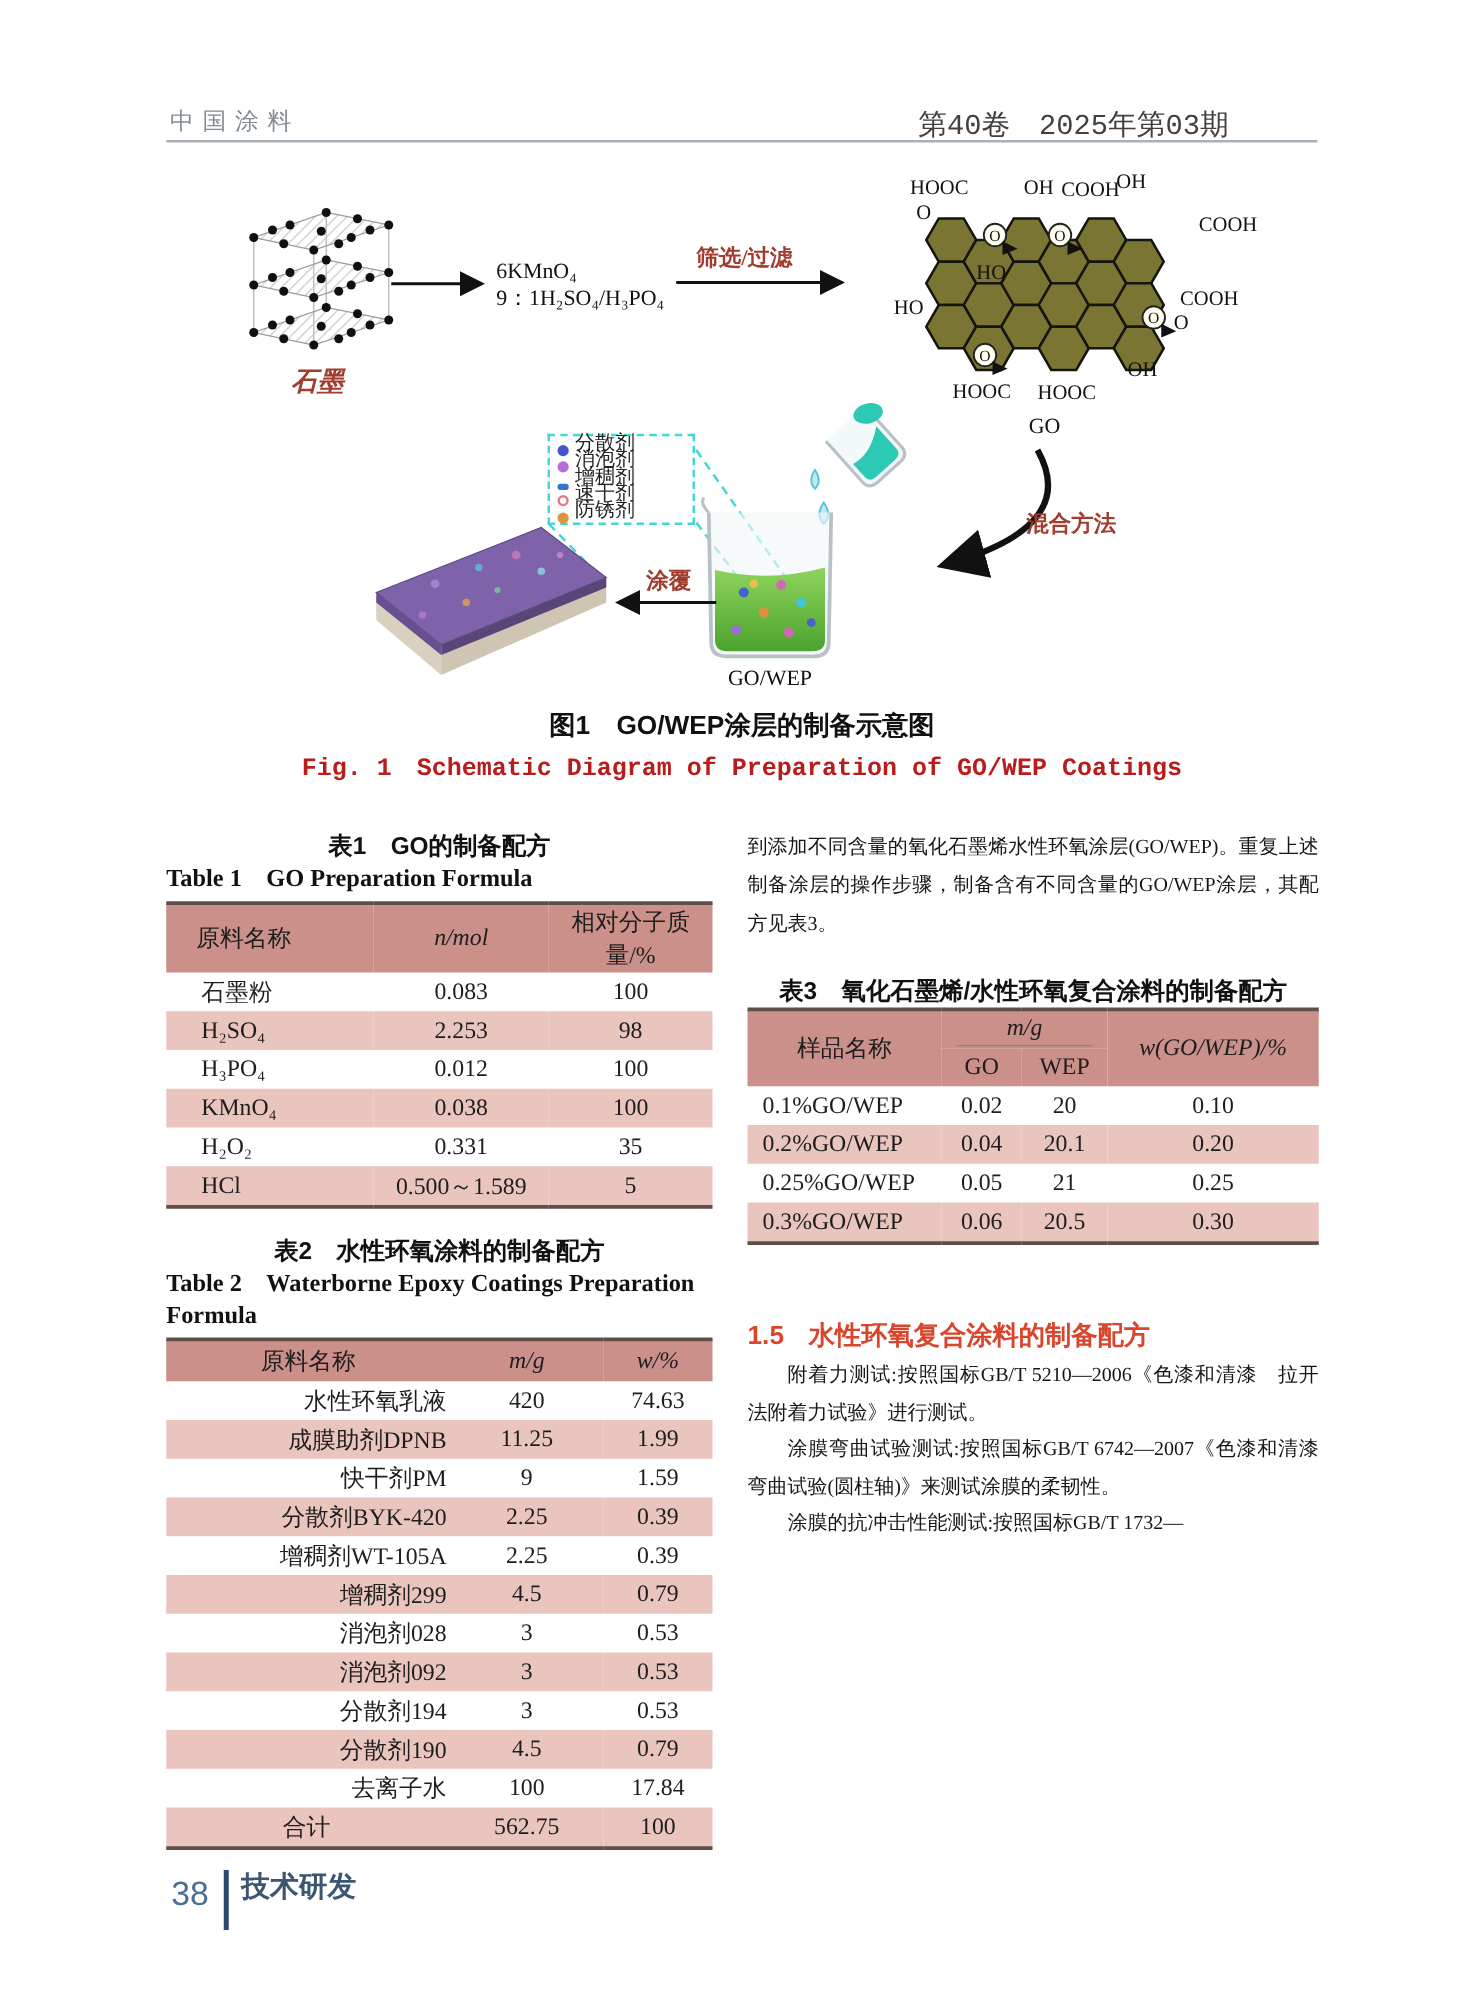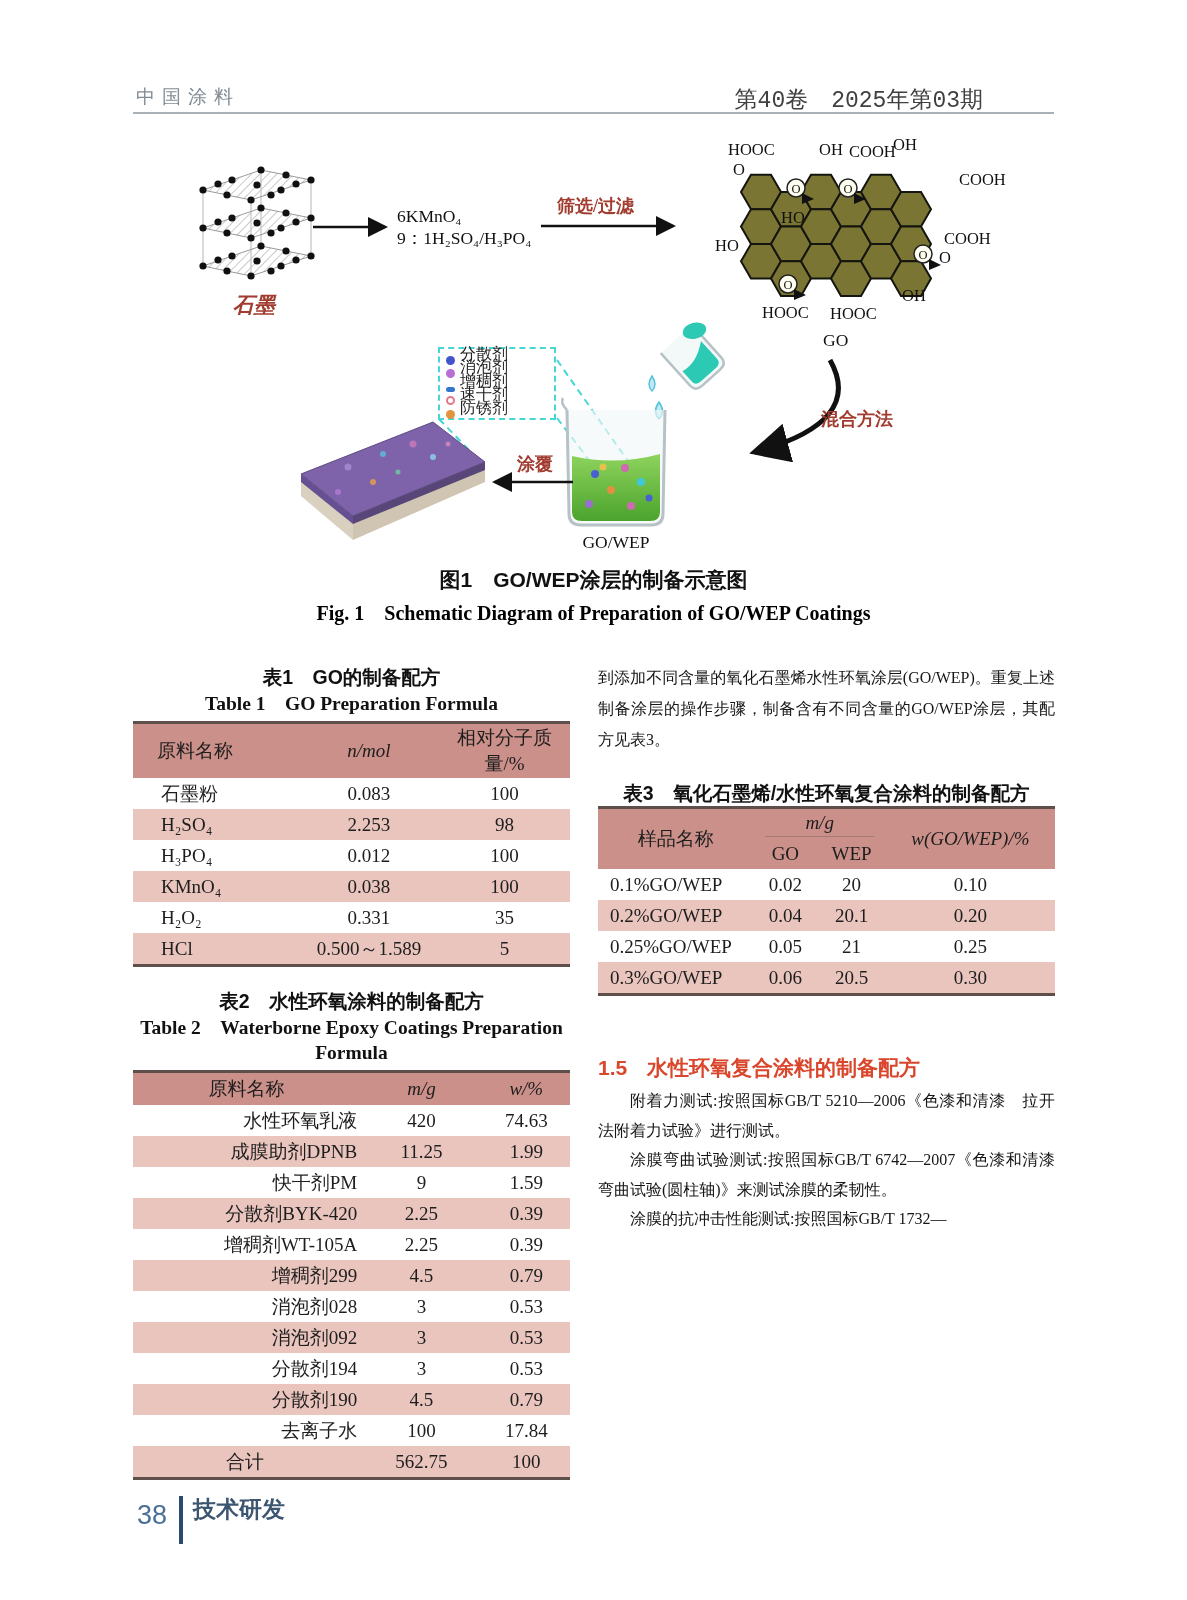--- a/index.html
+++ b/index.html
@@ -8,27 +8,27 @@
   
   .hdr-left{position:absolute;left:136px;top:84px;font-size:19px;letter-spacing:7px;
             color:#828c94;font-family:"Liberation Sans","DejaVu Sans",sans-serif;}
   .hdr-right{position:absolute;right:134px;top:84px;font-size:23px;color:#404040;
              font-family:Liberation Mono, monospace;}
   .hdr-rule{position:absolute;left:133px;width:921px;top:112px;border-top:2px solid #a9b1b7;}
   
   .fig-wrap{position:absolute;left:133px;top:122px;width:921px;height:434px;}
   .caption{position:absolute;left:0;top:566px;width:1187px;text-align:center;}
   .cap-zh{font-size:21px;font-weight:bold;font-family:"Liberation Sans","DejaVu Sans",sans-serif;color:#111;}
-  .cap-en{font-size:20px;font-weight:bold;margin-top:6px;color:#000000;}
+  .cap-en{font-size:20px;font-weight:bold;margin-top:6px;color:#b91c1c;font-family:Liberation Mono, monospace;}
   
   .blk{position:absolute;}
   
   .t-zh{font-size:19.5px;font-weight:bold;text-align:center;
         font-family:"Liberation Sans","DejaVu Sans",sans-serif;color:#111;line-height:26px;}
-  .t-en{font-size:19.5px;font-weight:bold;text-align:center;color:#111;line-height:25px;margin:1px 0 5px 0;}
+  .t-en{font-size:19.5px;font-weight:bold;color:#111;line-height:25px;margin:1px 0 5px 0;}
   
   table.tbl{width:100%;border-collapse:collapse;border-top:3px solid #5e4f4b;
             border-bottom:3px solid #5e4f4b;font-size:19px;color:#1d1d1d;}
   .tbl th{background:#ca9089;font-weight:normal;height:30px;padding:1px 3px;text-align:center;}
   .tbl td{height:29px;padding:1px 3px;text-align:center;}
   .tbl tbody tr:nth-child(even) td{background:#e9c5be;}
   .it{font-style:italic;}
   
   .tbl1 th:first-child{text-align:left;padding-left:24px;}
   .tbl1 tbody td:first-child{text-align:left;padding-left:28px;}

